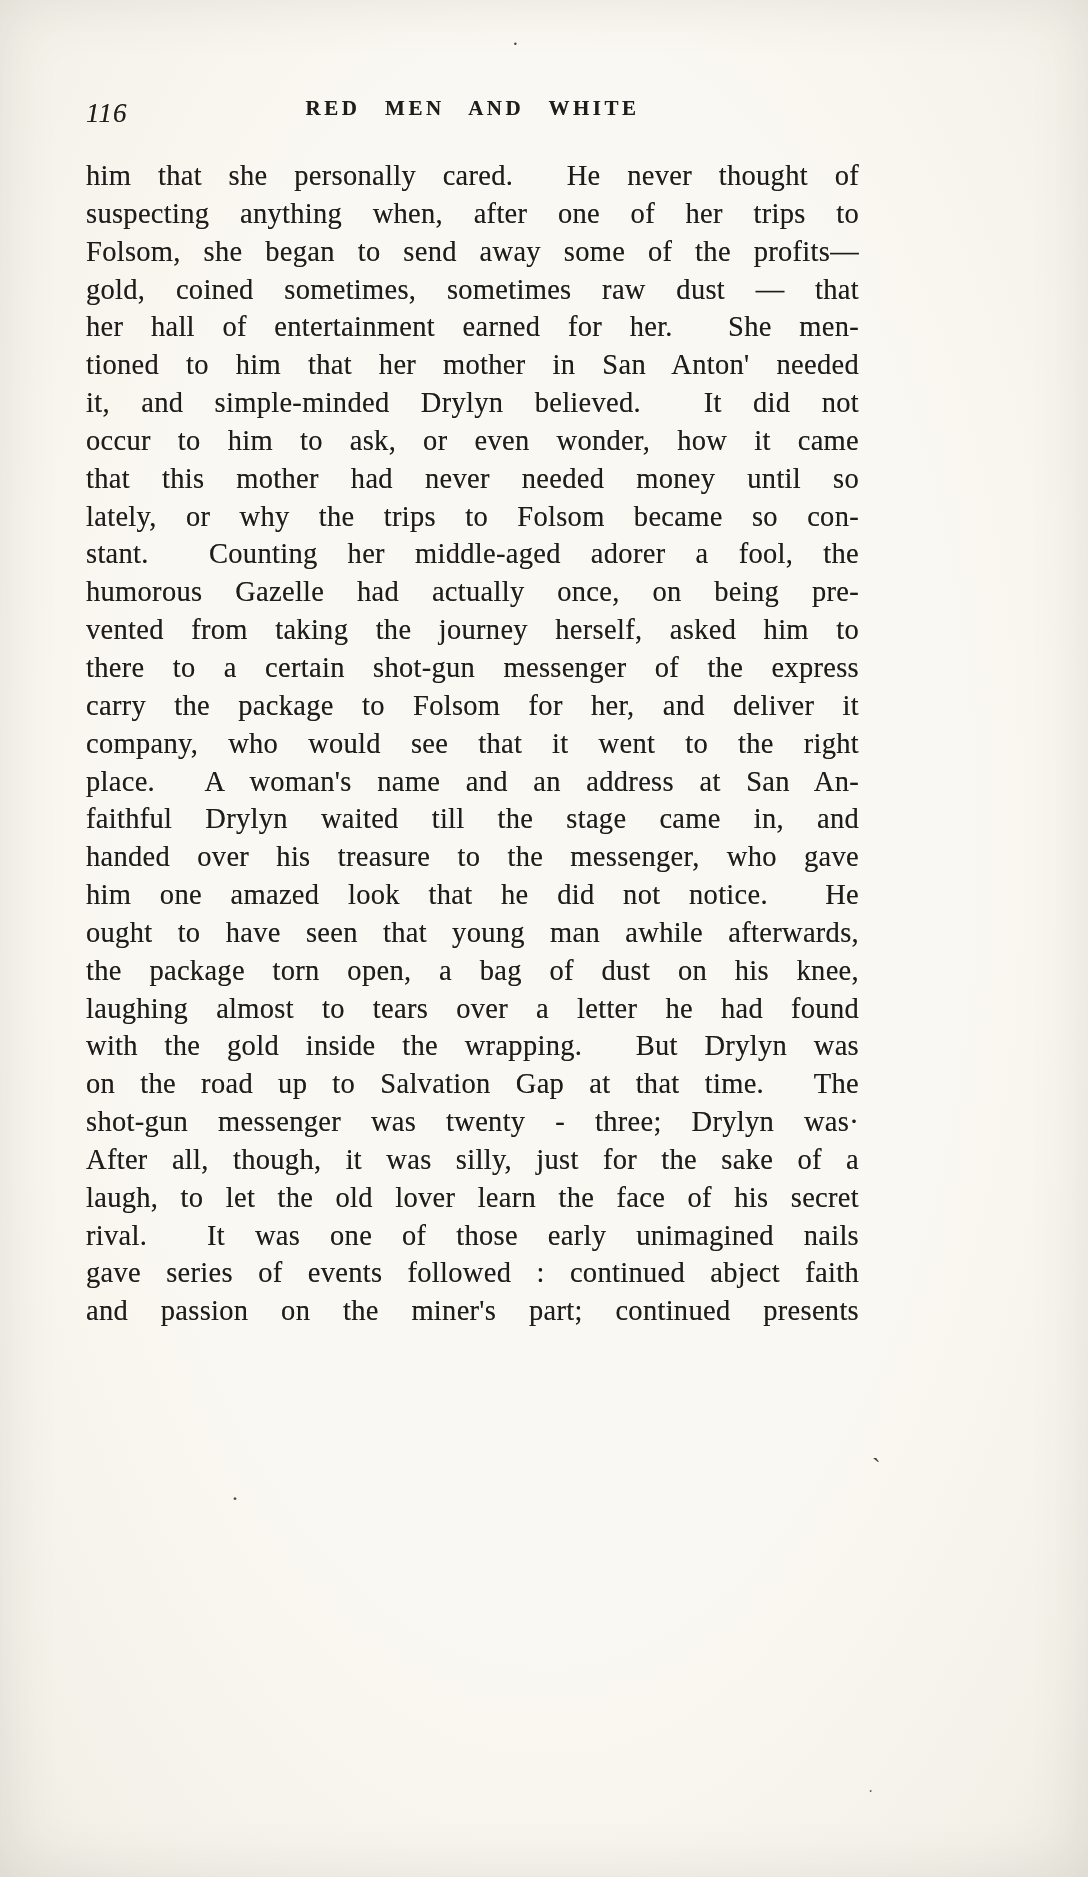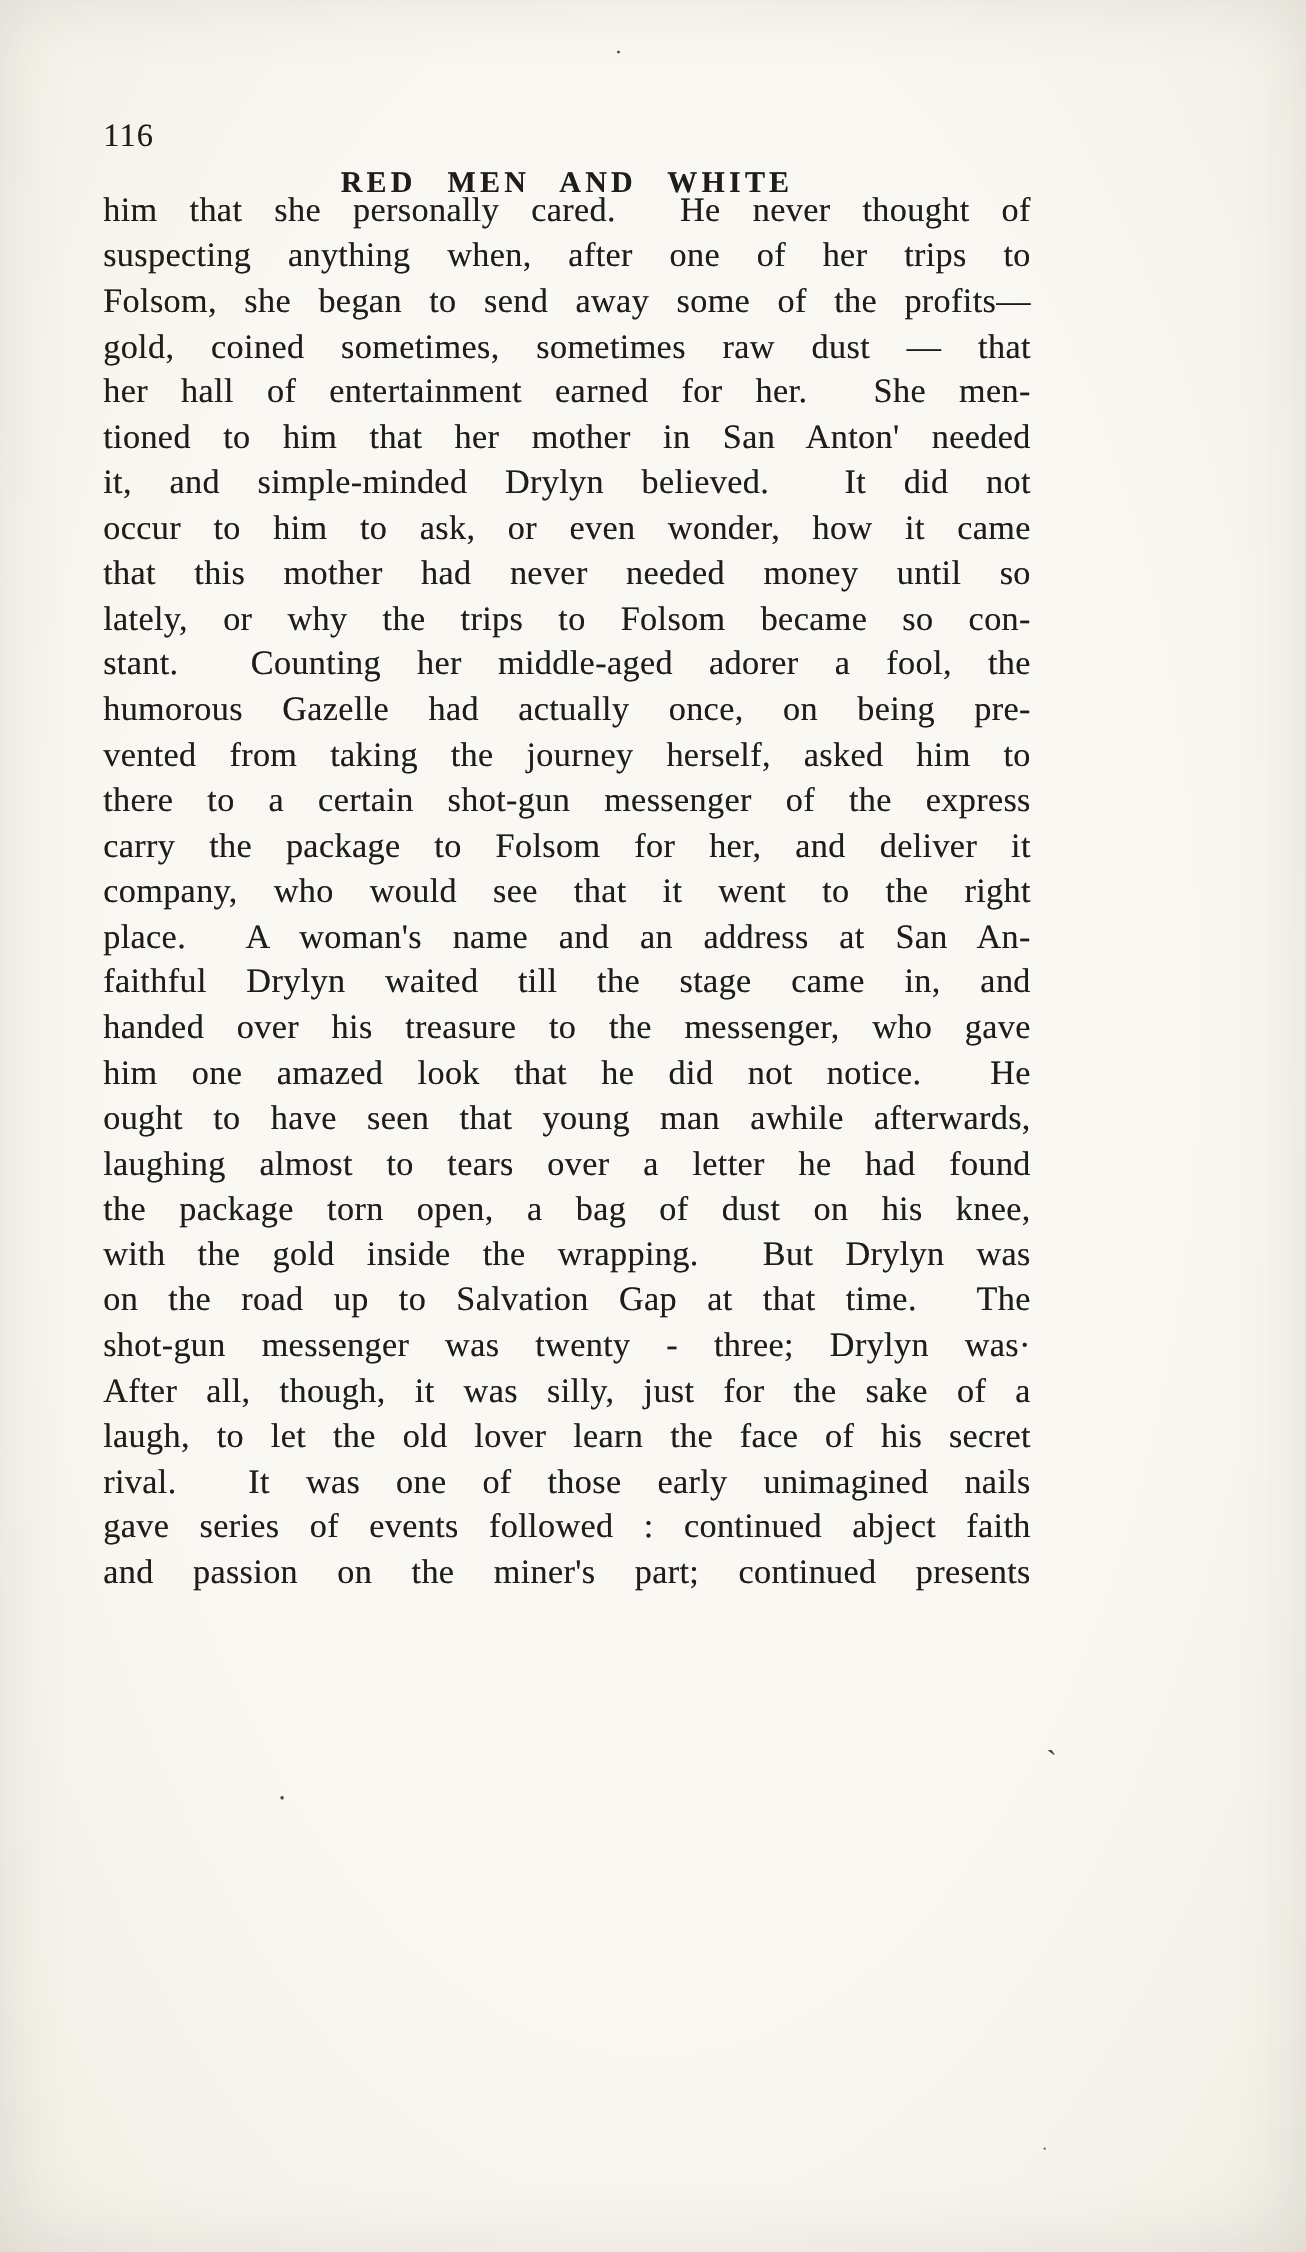--- a/index.html
+++ b/index.html
@@ -25,30 +25,30 @@
     width: 773px;
     height: 34px;
   }
   .page-number {
     position: absolute;
     left: 0;
     top: 2px;
     font-size: 27px;
     letter-spacing: 1px;
     text-shadow: 0 0 0.5px rgba(30,29,27,0.55);
+    font-style: italic;
   }
   .header-title {
     display: block;
     text-align: center;
-    font-size: 25px;
+    font-size: 21px;
     font-weight: 700;
     letter-spacing: 3.5px;
     word-spacing: 16px;
     text-shadow: 0 0 0.4px rgba(30,29,27,0.5);
-    margin-top: 43px;
   }
   .body-text {
     position: absolute;
     top: 157px;
     left: 86px;
     width: 773px;
   }
   .line {
     font-size: 28.5px;
     line-height: 37.85px;
@@ -95,22 +95,22 @@
       <div class="line">humorous Gazelle had actually once, on being pre-</div>
       <div class="line">vented from taking the journey herself, asked him to</div>
       <div class="line">there to a certain shot-gun messenger of the express</div>
       <div class="line">carry the package to Folsom for her, and deliver it</div>
       <div class="line">company, who would see that it went to the right</div>
       <div class="line">place.&nbsp; A woman's name and an address at San An-</div>
       <div class="line">faithful Drylyn waited till the stage came in, and</div>
       <div class="line">handed over his treasure to the messenger, who gave</div>
       <div class="line">him one amazed look that he did not notice.&nbsp; He</div>
       <div class="line">ought to have seen that young man awhile afterwards,</div>
+      <div class="line">the package torn open, a bag of dust on his knee,</div>
       <div class="line">laughing almost to tears over a letter he had found</div>
-      <div class="line">the package torn open, a bag of dust on his knee,</div>
       <div class="line">with the gold inside the wrapping.&nbsp; But Drylyn was</div>
       <div class="line">on the road up to Salvation Gap at that time.&nbsp; The</div>
       <div class="line">shot-gun messenger was twenty - three; Drylyn was·</div>
       <div class="line">After all, though, it was silly, just for the sake of a</div>
       <div class="line">laugh, to let the old lover learn the face of his secret</div>
       <div class="line">rival.&nbsp; It was one of those early unimagined nails</div>
       <div class="line">gave series of events followed : continued abject faith</div>
       <div class="line">and passion on the miner's part; continued presents</div>
     </div>
 

